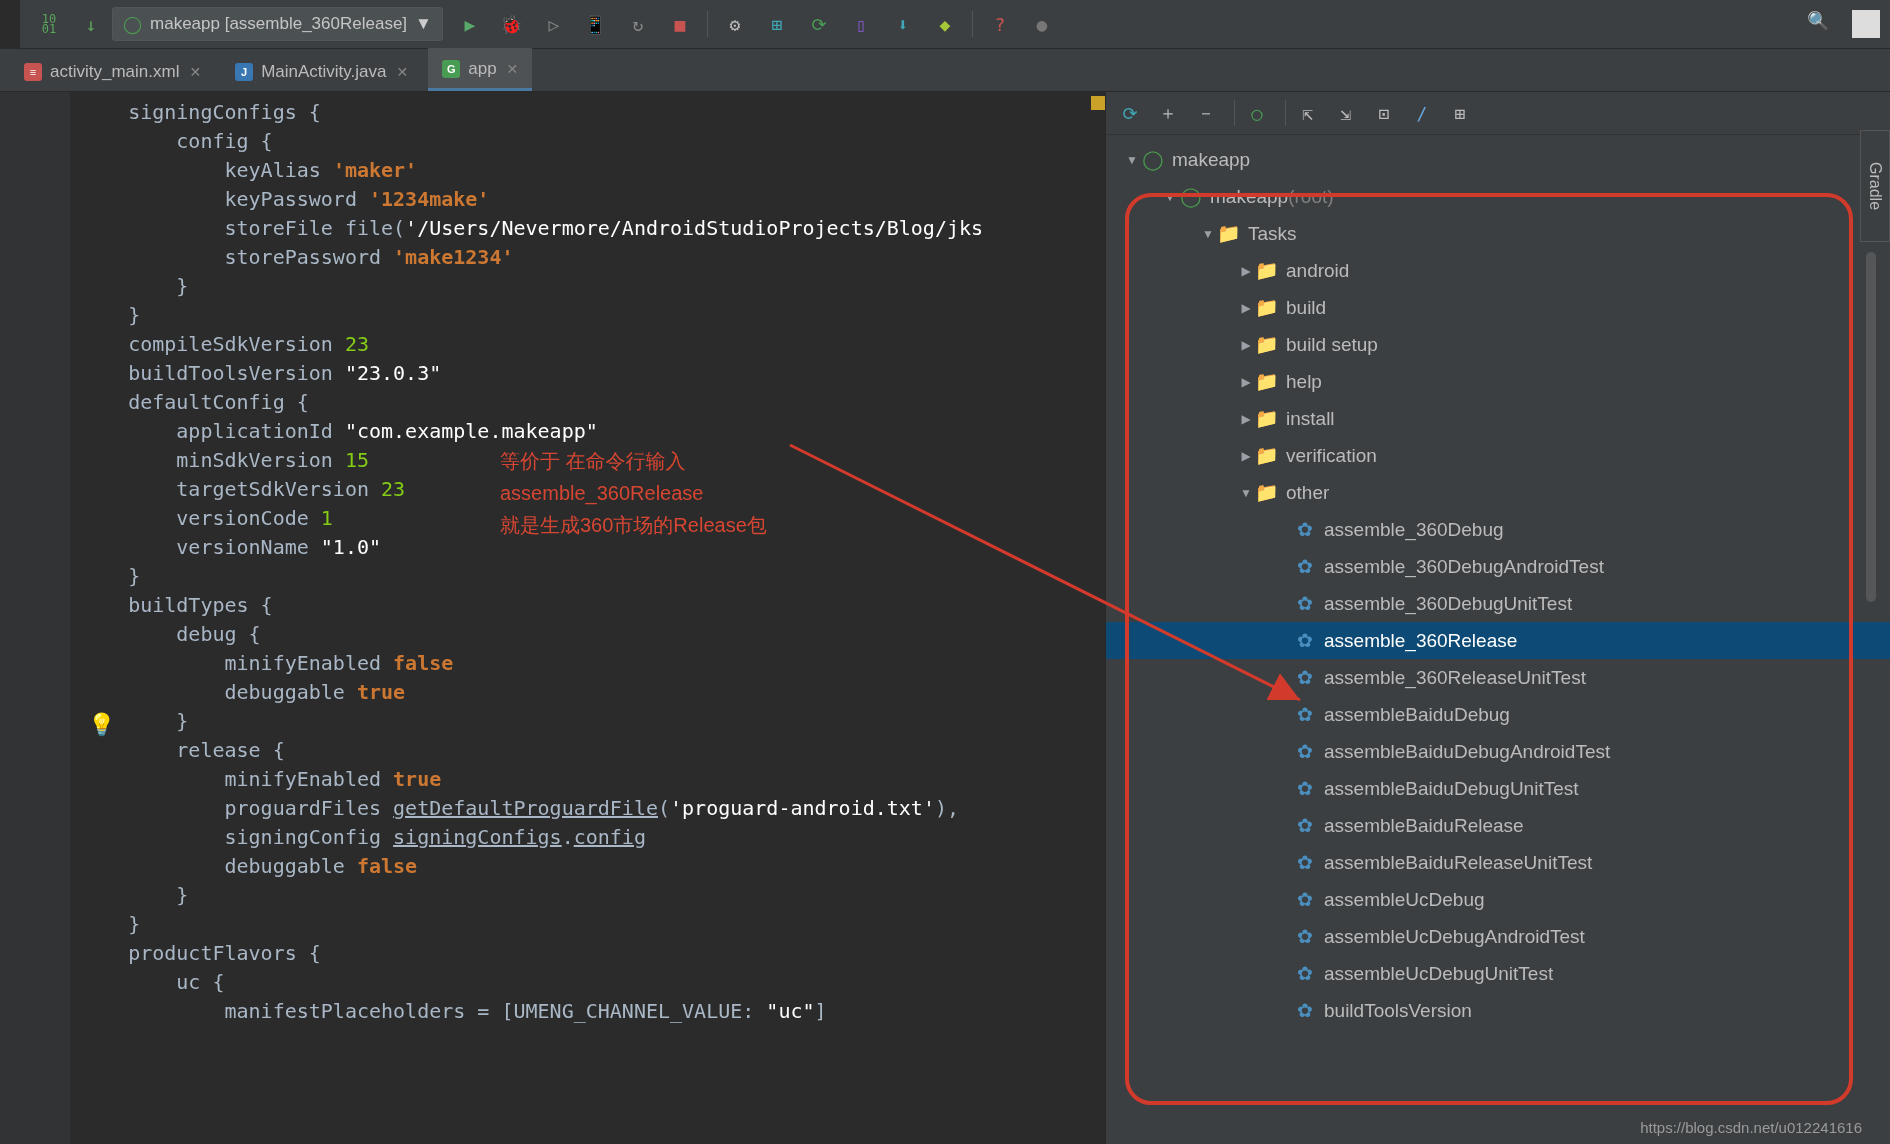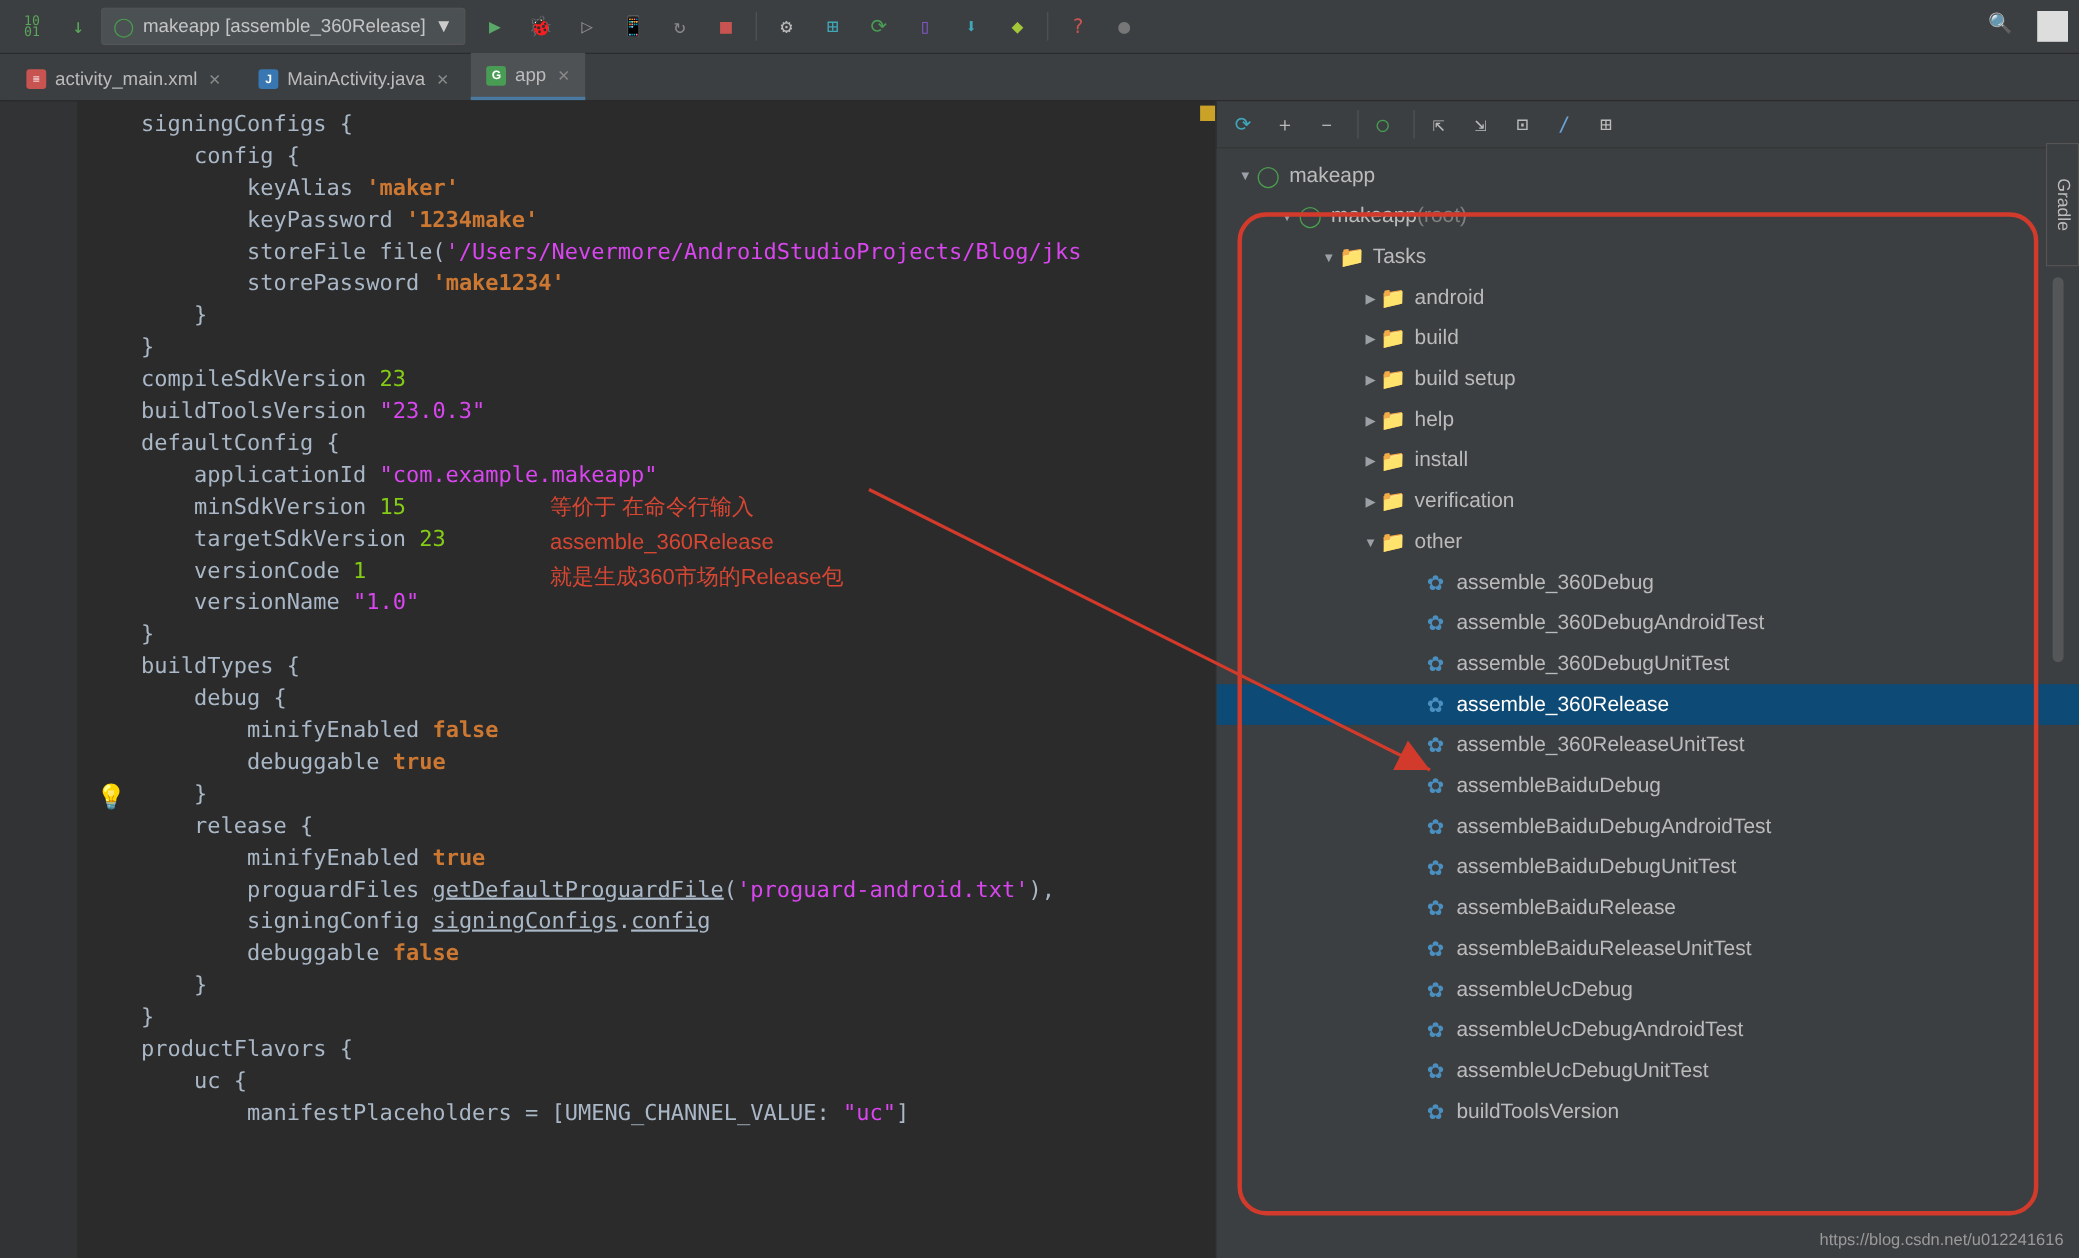--- a/index.html
+++ b/index.html
@@ -1,49 +1,49 @@
 <!DOCTYPE html>
 <html><head>
 <meta charset="utf-8">
 <style>
   html,body{margin:0;padding:0;width:1890px;height:1144px;background:#2b2b2b;font-family:'Menlo','Consolas',monospace;color:#a9b7c6;overflow:hidden;font-size:18px;}
-  .toolbar{height:48px;background:#3c3f41;border-bottom:1px solid #282828;display:flex;align-items:center;padding:0 8px;}
+  .toolbar{height:48px;background:#3c3f41;border-bottom:1px solid #282828;display:flex;align-items:center;padding:0 8px;margin-left:20px;}
   .toolbar .icon-btn{width:36px;height:36px;display:flex;align-items:center;justify-content:center;margin:0 3px;cursor:pointer;color:#bbbbbb;}
   .toolbar .run-config{background:#4b5053;border:1px solid #555;border-radius:3px;height:32px;display:flex;align-items:center;padding:0 10px;font-family:sans-serif;font-size:17px;color:#c5c5c5;margin-right:6px;}
   .toolbar .run-config .arrow{margin-left:8px;color:#ccc;}
   .tabs{height:42px;background:#3c3f41;border-bottom:1px solid #282828;display:flex;align-items:flex-end;padding:0 10px;}
   .tab{height:38px;display:flex;align-items:center;padding:0 14px;margin-right:6px;border-top:2px solid transparent;font-family:sans-serif;font-size:17px;color:#bbbbbb;cursor:pointer;position:relative;background:#3c3f41;}
   .tab.active{background:#4e5254;border-bottom:3px solid #4a7aa1;}
   .tab .close{margin-left:10px;color:#888;font-size:14px;}
   .tab .file-icon{width:18px;height:18px;margin-right:8px;display:inline-flex;align-items:center;justify-content:center;border-radius:3px;font-size:11px;font-weight:bold;}
   .main{display:flex;height:calc(1144px - 48px - 42px);}
   .editor{flex:0 0 1105px;position:relative;background:#2b2b2b;overflow:hidden;}
   .gutter{position:absolute;left:0;top:0;bottom:0;width:70px;background:#313335;}
   .code{position:absolute;left:80px;top:6px;right:0;font-family:'Menlo','Consolas',monospace;font-size:20px;line-height:29px;white-space:pre;}
   .k-key{color:#cc7832;font-weight:bold;}
-  .k-str{color:#d946ef;}
+  .k-str{color:#ffffff;}
   .k-num{color:#84cc16;}
   .k-ident{color:#a9b7c6;}
   .k-under{text-decoration:underline;}
   .annotate{position:absolute;color:#d74632;font-family:sans-serif;font-size:20px;line-height:30px;white-space:pre;}
   .bulb{position:absolute;left:88px;top:620px;color:#ffc400;font-size:22px;}
   .gradle-panel{flex:1;background:#3c3f41;display:flex;flex-direction:column;border-left:1px solid #282828;position:relative;}
   .panel-title-bar{height:42px;background:#3c3f41;display:flex;align-items:center;padding:0 14px;font-family:sans-serif;font-size:18px;color:#bbbbbb;border-bottom:1px solid #323232;justify-content:space-between;}
   .panel-toolbar{height:42px;display:flex;align-items:center;padding:0 8px;border-bottom:1px solid #323232;}
   .panel-toolbar .tbtn{width:32px;height:32px;display:flex;align-items:center;justify-content:center;color:#bbbbbb;margin-right:6px;cursor:pointer;}
   .tree{flex:1;overflow:auto;background:#3c3f41;padding-top:6px;}
   .tree-row{height:37px;display:flex;align-items:center;padding-left:6px;font-family:sans-serif;font-size:19px;color:#bbbbbb;cursor:pointer;}
   .tree-row.selected{background:#0d4a75;color:#ffffff;}
   .tree-row .exp{width:20px;text-align:center;color:#9aa0a6;font-size:12px;}
   .tree-row .ticon{width:22px;height:22px;display:inline-flex;align-items:center;justify-content:center;margin-right:8px;}
   .muted{color:#808080;}
   .redbox{position:absolute;border:4px solid #d23b2c;border-radius:26px;pointer-events:none;}
   .arrow-svg{position:absolute;pointer-events:none;}
   .side-tab{position:absolute;right:0;top:130px;width:28px;height:110px;background:#3c3f41;border:1px solid #555;writing-mode:vertical-rl;text-orientation:mixed;font-family:sans-serif;font-size:16px;display:flex;align-items:center;justify-content:center;color:#bbbbbb;}
-  .watermark{position:absolute;right:14px;bottom:8px;font-family:sans-serif;font-size:15px;color:#9a9a9a;}
+  .watermark{position:absolute;right:28px;bottom:8px;font-family:sans-serif;font-size:15px;color:#9a9a9a;}
   .searchbox{position:absolute;right:60px;top:10px;color:#bbbbbb;}
   .avatar{position:absolute;right:10px;top:10px;width:28px;height:28px;background:#ddd;}
   .sep{width:1px;height:26px;background:#555;margin:0 6px;}
   .scroll-thumb{position:absolute;right:14px;top:160px;width:10px;height:350px;background:#545658;border-radius:5px;}
   .code-yellow-stripe{position:absolute;right:0;top:4px;width:14px;height:14px;background:#c9a227;}
 </style>
 </head>
 <body>
 
 <div class="toolbar">

